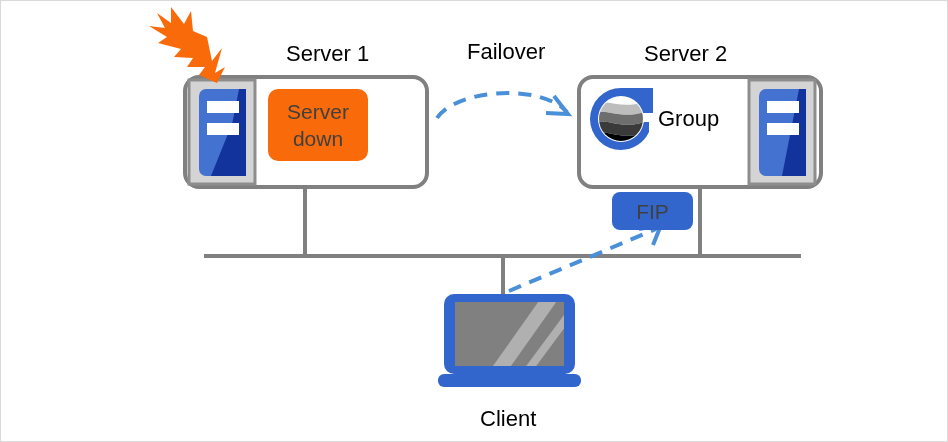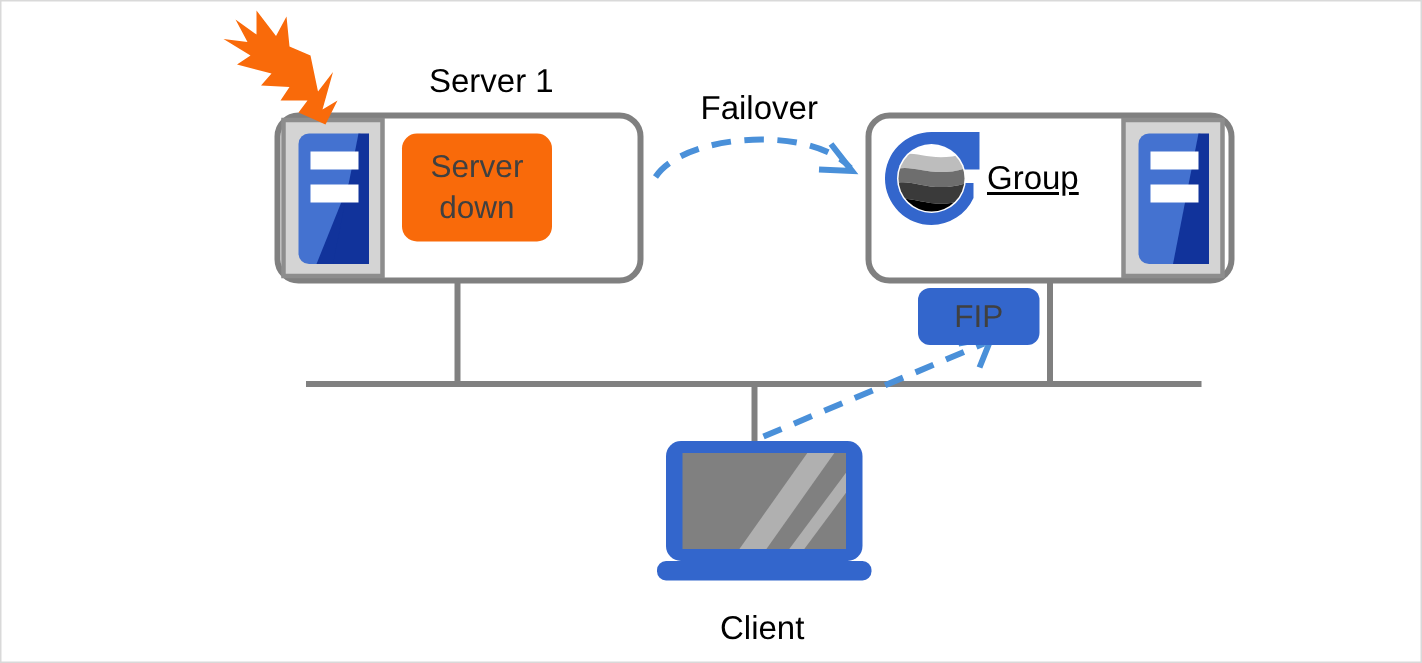--- a/index.html
+++ b/index.html
@@ -33,21 +33,20 @@
     font-family: "Liberation Sans", sans-serif;
     white-space: nowrap;
   }
   .lbl-title {
     font-size: 22px;
     line-height: 22px;
   }
   .lbl-group {
     font-size: 22px;
     line-height: 22px;
-    text-decoration: underline;
   }
   .lbl-failover {
     font-size: 22px;
     line-height: 22px;
   }
   .lbl-client {
     font-size: 22px;
     line-height: 22px;
   }
   .badge-text {
@@ -151,22 +150,23 @@
         <path d="M545 290 L563 290 L505 372 L487 372 Z" fill="#b0b0b0"></path>
         <path d="M572 302 L582 302 L530 372 L520 372 Z" fill="#b0b0b0"></path>
       </g>
       <rect x="437" y="373" width="143" height="13" rx="6" ry="6" fill="#3366cc"></rect>
     </g>
 
   </svg>
 
   <div class="lbl lbl-title" style="left:285px; top:42px;">Server 1</div>
 
+  <div class="lbl lbl-title" style="left:643px; top:42px;">Server 2</div>
 
-  <div class="lbl lbl-failover" style="left:466px; top:60px;">Failover</div>
+  <div class="lbl lbl-failover" style="left:466px; top:40px;">Failover</div>
 
   <div class="lbl lbl-group" style="left:657px; top:107px;">Group</div>
 
   <div class="lbl lbl-client" style="left:479px; top:396px;margin-top:11px;">Client</div>
 
   <div class="badge-text srv-down-text" style="left:267px; top:97px; width:100px;">Server
 down</div>
 
   <div class="badge-text fip-text" style="left:611px; top:200px; width:81px;">FIP</div>
 

